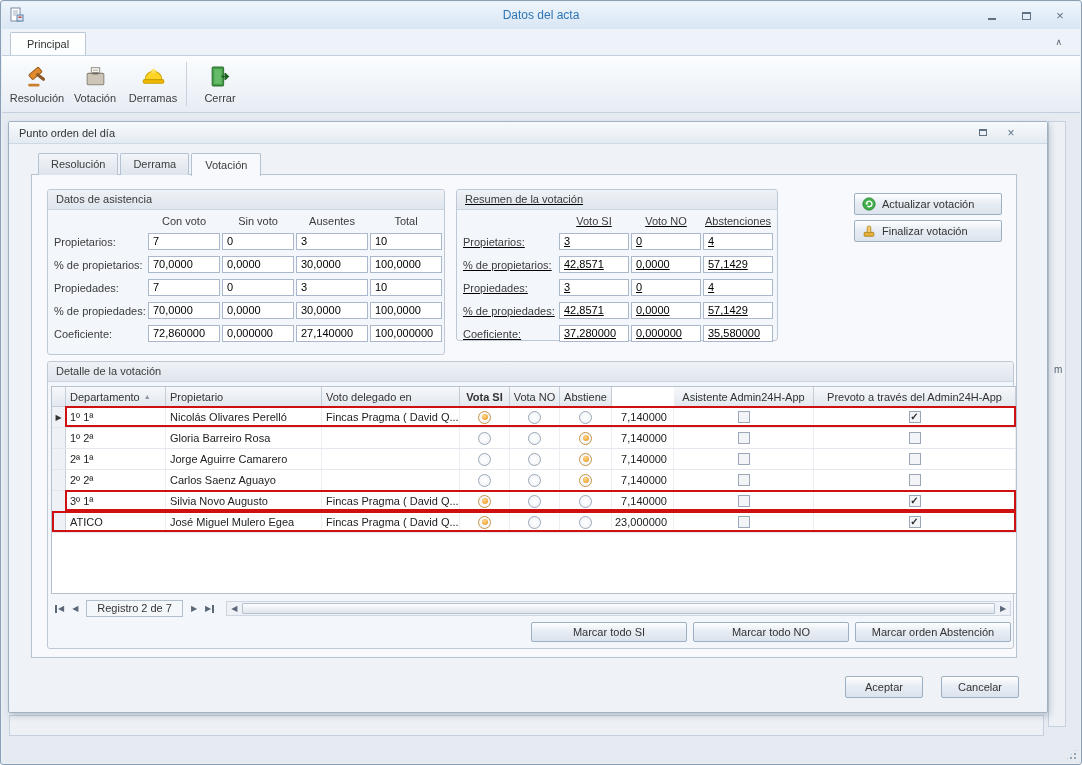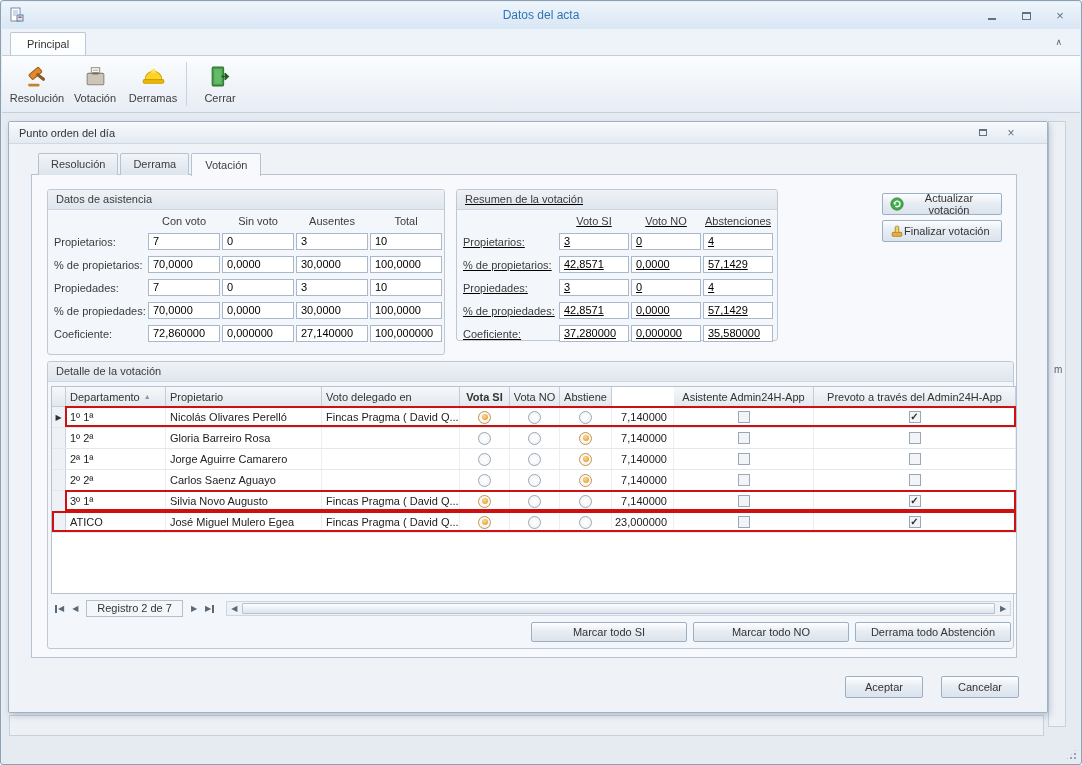--- a/index.html
+++ b/index.html
@@ -51,21 +51,21 @@
   #grp-det{left:15px;top:186px;right:2px;height:288px;}
   .fgrid{display:grid;grid-template-columns:92px repeat(4,72px);column-gap:2px;row-gap:6px;padding:5px 6px;align-items:center;}
   #grp-sum .fgrid{grid-template-columns:94px repeat(3,70px);}
   .colhd{font-size:11px;color:#3c3c3c;text-align:center;white-space:nowrap;}
   .flabel{font-size:11px;color:#3c3c3c;white-space:nowrap;}
   .field{height:17px;line-height:15px;border:1px solid #a9b8ca;background:#fff;font-size:11px;padding:0 4px;box-sizing:border-box;overflow:hidden;white-space:nowrap;}
 
   
   .sidebtns{position:absolute;right:14px;top:18px;display:flex;flex-direction:column;gap:5px;}
   .btn{font-size:11px;font-family:"Liberation Sans",sans-serif;color:#333;background:linear-gradient(#fdfefe,#e8edf4 45%,#dbe3ec);border:1px solid #9db0c3;border-radius:2px;height:20px;padding:0 10px;}
-  .abtn{display:flex;align-items:center;width:120px;height:22px;padding:5px 7px;justify-content:flex-start;}
+  .abtn{display:flex;align-items:center;gap:6px;width:148px;height:22px;padding:5px 7px;justify-content:flex-start;}
   .abtn svg{width:14px;height:14px;flex:none;}
 
   
   #gridwrap{position:absolute;left:3px;top:24px;width:966px;height:208px;border:1px solid #b6c2cf;background:#fff;box-sizing:border-box;overflow:hidden;}
   #ghead{display:flex;height:20px;}
   .hcell{box-sizing:border-box;border-right:1px solid #c3ccd7;border-bottom:1px solid #c3ccd7;background:linear-gradient(#f6f8fa,#e3e8ef);height:20px;font-size:11px;color:#333;display:flex;align-items:center;padding:0 4px;overflow:hidden;white-space:nowrap;}
   .hcell.ac{justify-content:center;padding:0 2px;}
   .sort{margin-left:4px;font-size:7px;color:#8b97a5;}
   .grow{display:flex;position:relative;border-bottom:1px solid #e4e8ee;background:#fff;height:21px;box-sizing:border-box;}
   .gcell{box-sizing:border-box;border-right:1px solid #ebeef2;height:20px;font-size:11px;color:#222;display:flex;align-items:center;padding:0 4px;overflow:hidden;white-space:nowrap;}
@@ -466,21 +466,21 @@
             <div class="hscroll">
               <span class="harrow">◀</span>
               <div class="hthumb"></div>
               <span class="harrow right">▶</span>
             </div>
           </div>
 
           <div class="bulk">
             <button class="btn wide">Marcar todo SI</button>
             <button class="btn wide">Marcar todo NO</button>
-            <button class="btn wide">Derrama todo Abstención</button>
+            <button class="btn wide">Marcar orden Abstención</button>
           </div>
         </div>
 
       </div>
 
       <div class="dlg">
         <button class="btn dbtn">Aceptar</button>
         <button class="btn dbtn">Cancelar</button>
       </div>
     </div>

